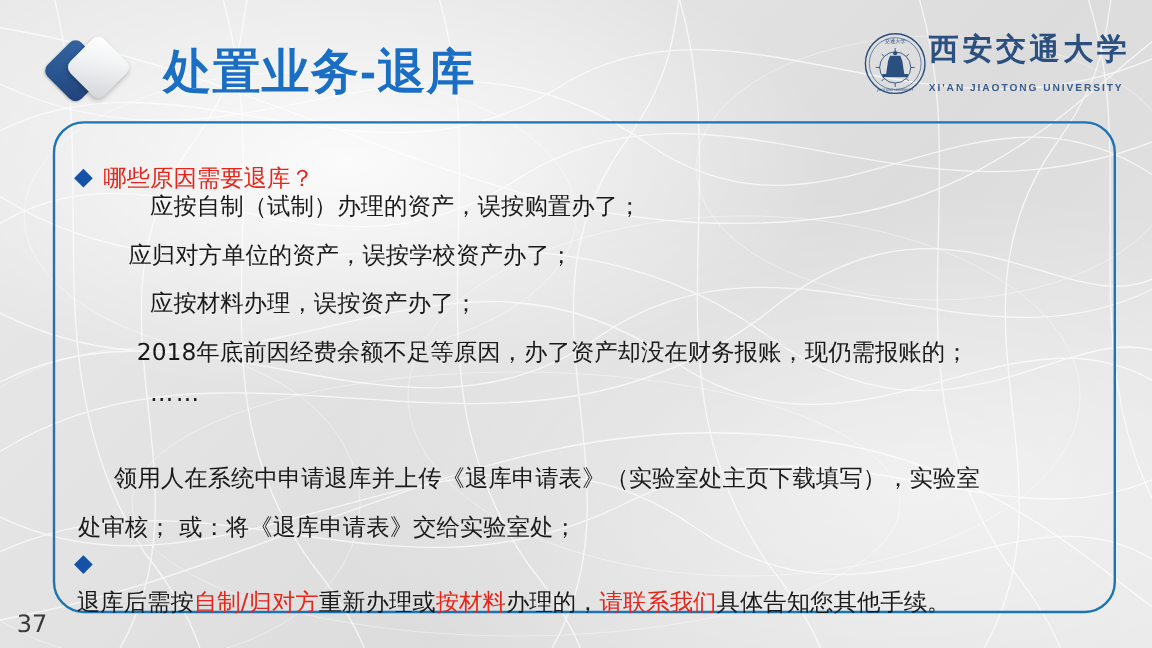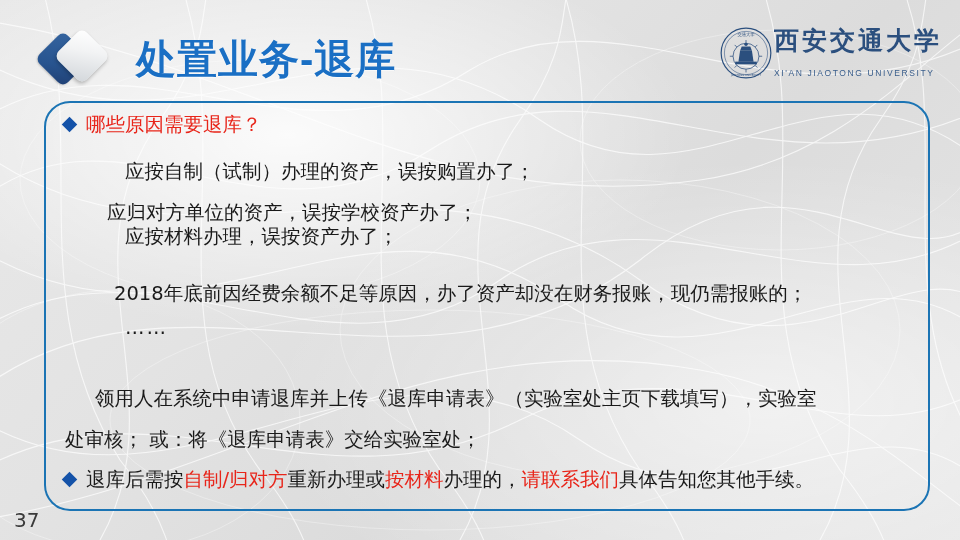--- a/index.html
+++ b/index.html
@@ -89,21 +89,21 @@
     color: #2b4f7e;
     letter-spacing: 3px;
     line-height: 1.05;
     font-family: "DejaVu Serif", "Liberation Serif", serif;
   }
   #univ-en {
     font-size: 8.5px;
     color: #3a5e8c;
     letter-spacing: 1.6px;
     margin-top: 14px;
-    font-weight: normal;
+    font-weight: bold;
   }
 
   
   #content-box {
     position: absolute;
     left: 44px; top: 101px;
     width: 886px; height: 410px;
     border: 2.2px solid #1b74b4;
     border-radius: 26px;
     box-sizing: border-box;
@@ -138,30 +138,30 @@
     top: -1px;
   }
 
   .txt-red { color: #e8251a; }
   .txt-dark { color: #1a1a1a; }
 
   .lvl1 { font-size: 19.5px; }
   .sub   { font-size: 19.5px; }
 
   
-  #l-q       { left: 18px;  top: 8px;  }
+  #l-q       { left: 18px;  top: 32px;  }
   #l-r1      { left: 79px;  top: 55px;  }
   #l-r2      { left: 61px;  top: 96px;  }
-  #l-r3      { left: 79px;  top: 120px; text-align: right; }
+  #l-r3      { left: 79px;  top: 136px; text-align: right; }
   #l-r4      { left: 68px;  top: 177px; }
   #l-r5      { left: 79px;  top: 213px; letter-spacing: 2px; }
   #l-way     { left: 18px;  top: 242px; }
   #l-w1      { left: 49px;  top: 282px; }
   #l-w2      { left: 19px;  top: 323px; }
-  #l-final   { left: 18px;  top: 363px; }
+  #l-final   { left: 18px;  top: 363px; flex-direction: column; }
 
   
   #page-num {
     position: absolute;
     left: 14px; bottom: 8px;
     font-size: 20px;
     color: #3a3a3a;
     font-family: "DejaVu Sans", "Liberation Sans", sans-serif;
   }
 

